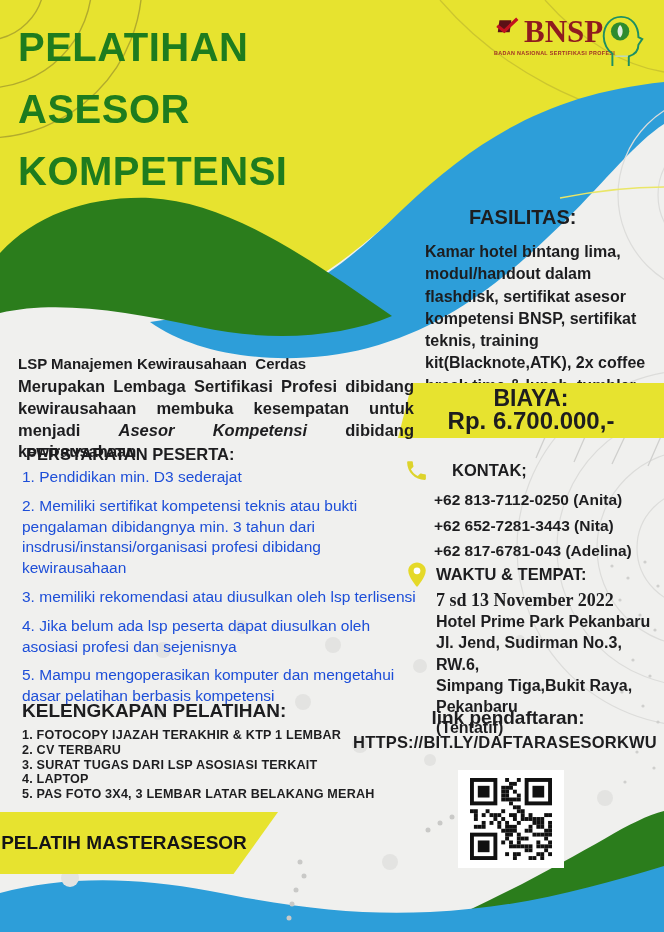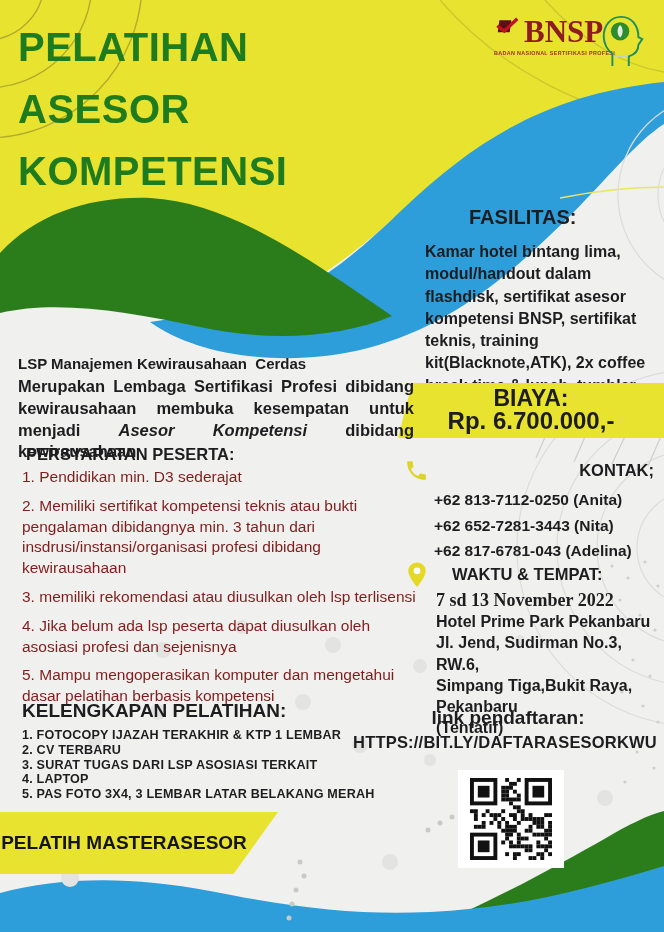--- a/index.html
+++ b/index.html
@@ -37,27 +37,27 @@
   
   #biaya-band{left:398px;top:383px;width:266px;height:55px;
     background:var(--yellow,#e7e32f);
     clip-path:polygon(14px 0,100% 0,100% 100%,0 100%);
     display:flex;flex-direction:column;align-items:center;justify-content:center;}
   #biaya-heading{font-size:23px;font-weight:800;line-height:20px;}
   #biaya-amount{font-size:24px;font-weight:800;line-height:26px;}
 
   
   #kontak{left:404px;top:458px;width:250px;}
-  #kontak .head-row{display:flex;align-items:flex-start;gap:13px;justify-content:space-between;}
+  #kontak .head-row{display:flex;align-items:flex-start;gap:23px;}
   #kontak-heading{font-size:16.5px;font-weight:800;padding-top:3px;}
   #kontak-numbers{margin-left:30px;margin-top:4px;font-size:15.5px;font-weight:600;line-height:25.5px;}
 
   
   #waktu{left:402px;top:560px;width:256px;}
-  #waktu .head-row{display:flex;align-items:flex-start;gap:20px;}
+  #waktu .head-row{display:flex;align-items:flex-start;gap:4px;}
   #waktu-heading{font-size:16.5px;font-weight:800;padding-top:5px;}
   #waktu-date{margin-left:34px;font-family:"Liberation Serif","DejaVu Serif",serif;
     font-size:18px;font-weight:700;line-height:21px;margin-top:0px;}
   #waktu-lines{margin-left:34px;font-size:16px;font-weight:600;line-height:21.3px;}
 
   
   #pendaftaran{left:352px;top:706px;width:312px;text-align:center;}
   #pendaftaran-label{font-size:19px;font-weight:800;line-height:24px;}
   #pendaftaran-url{font-size:16.5px;font-weight:800;letter-spacing:.2px;line-height:24px;white-space:nowrap;margin-left:-6px;}
   #qr-box{left:458px;top:770px;width:106px;height:98px;background:#fff;
@@ -65,21 +65,21 @@
 
   
   #intro{left:18px;top:354px;width:396px;}
   #intro-org{font-size:15px;font-weight:600;line-height:20px;white-space:pre-wrap;}
   #intro-body{font-size:16.5px;font-weight:700;line-height:21.8px;text-align:justify;margin-top:2px;}
   #intro-body .em{font-style:italic;}
 
   
   #persyaratan{left:22px;top:445px;width:394px;}
   #persyaratan-heading{font-size:16.5px;font-weight:800;margin-left:4px;margin-bottom:3px;}
-  .req-item{font-size:15.5px;font-weight:500;line-height:20.8px;margin-bottom:8px;color:#7f1d1d;}
+  .req-item{font-size:15.5px;font-weight:500;line-height:20.8px;margin-bottom:8px;color:#1d4ed8;}
 
   
   #kelengkapan{left:22px;top:700px;width:380px;}
   #kelengkapan-heading{font-size:19px;font-weight:800;margin-bottom:6px;}
   .kit-item{font-size:12.6px;font-weight:700;line-height:14.8px;letter-spacing:.2px;}
 
   
   #pelatih-banner{left:0;top:812px;width:278px;height:62px;
     background:var(--yellow,#e7e32f);
     clip-path:polygon(0 0,100% 0,84% 100%,0 100%);

